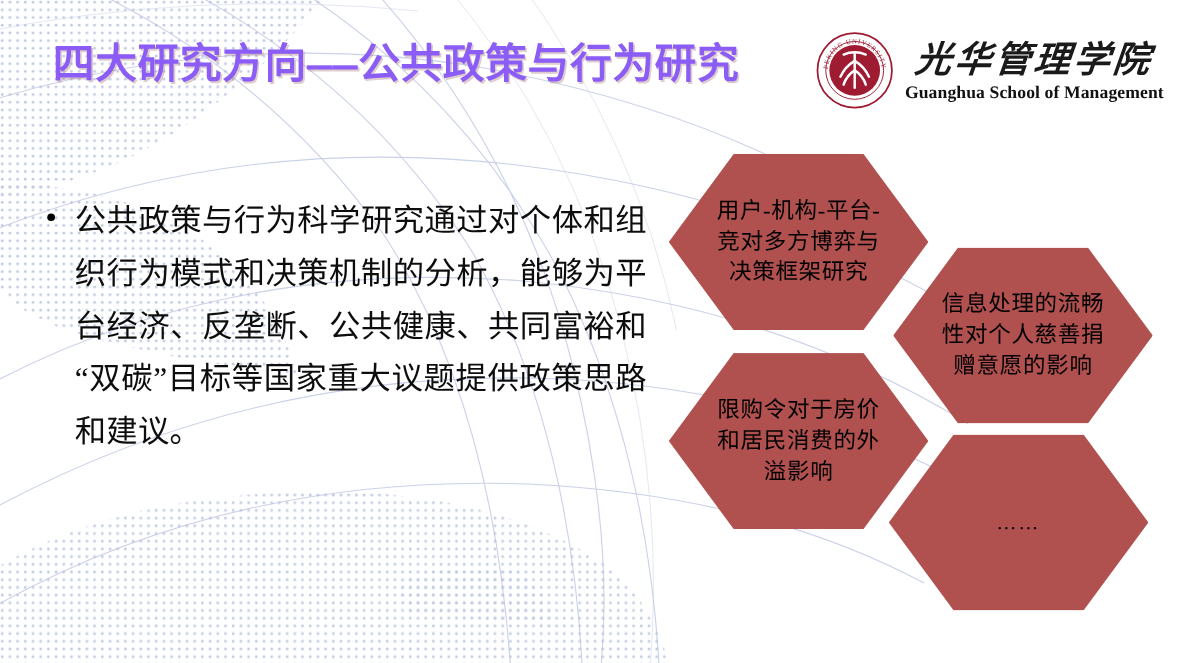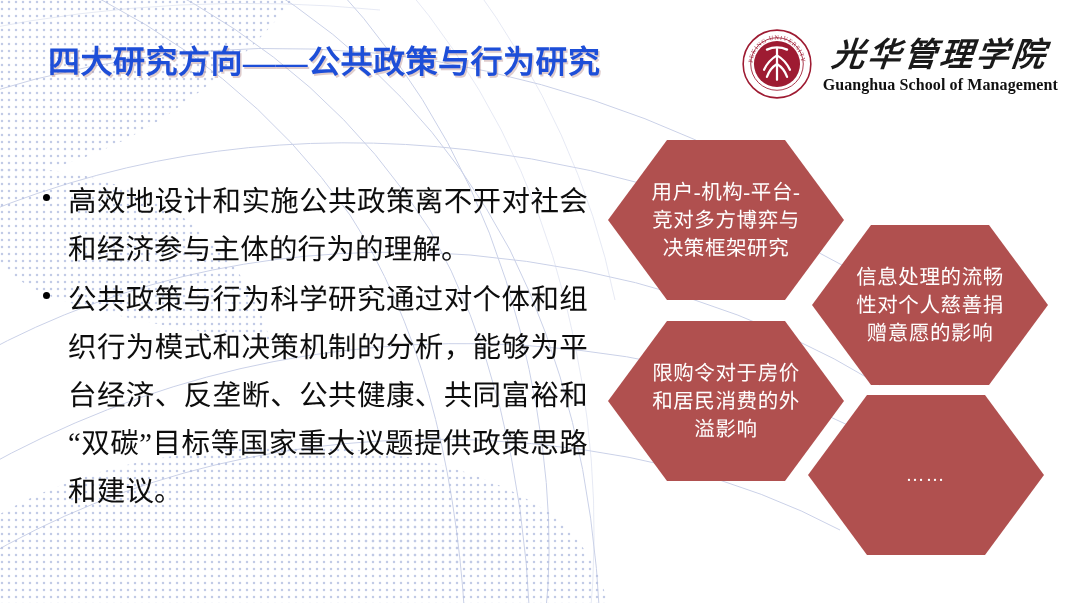--- a/index.html
+++ b/index.html
@@ -30,25 +30,25 @@
 
   
   #title-block {
     position: absolute;
     left: 48px;
     top: 36px;
     width: 620px;
     height: 52px;
   }
   #slide-title {
-    font-family: Liberation Serif, serif;
-    font-size: 32px;
+    font-family: Liberation Mono, monospace;
+    font-size: 38px;
     font-weight: bold;
     letter-spacing: 0.5px;
-    color: #1d4ed8;
+    color: #8b5cf6;
     line-height: 52px;
     white-space: nowrap;
     text-shadow: 1.5px 1.5px 0 rgba(170,120,120,0.38);
   }
 
   
   #logo-block {
     position: absolute;
     right: 22px;
     top: 28px;
@@ -130,21 +130,21 @@
     display: flex;
     align-items: center;
     justify-content: center;
   }
   .hex-label {
     display: block;
     width: 150px;
     font-family: "Liberation Serif", "DejaVu Serif", serif;
     font-size: 20.5px;
     line-height: 28px;
-    color: #ffffff;
+    color: #000000;
     text-align: center;
     letter-spacing: 0.6px;
   }
   .hex-label.ellipsis {
     font-size: 18px;
     letter-spacing: 2px;
   }
   #hex-1 { left: 8px;   top: 10px;  }
   #hex-2 { left: 212px; top: 95px;  }
   #hex-3 { left: 8px;   top: 180px; margin-top: 11px; }
@@ -230,24 +230,20 @@
     </svg>
     <div id="logo-wordmark">
       <div id="logo-cn">光华管理学院</div>
       <div id="logo-en">Guanghua School of Management</div>
     </div>
   </div>
 
   <ul id="body-list">
     <li class="bullet-row">
       <span class="bullet-dot"></span>
-      <span class="bullet-text">高效地设计和实施公共政策离不开对社会和经济参与主体的行为的理解。</span>
-    </li>
-    <li class="bullet-row">
-      <span class="bullet-dot"></span>
       <span class="bullet-text">公共政策与行为科学研究通过对个体和组织行为模式和决策机制的分析，能够为平台经济、反垄断、公共健康、共同富裕和“双碳”目标等国家重大议题提供政策思路和建议。</span>
     </li>
   </ul>
 
   <div id="hex-cluster">
     <div class="hex" id="hex-1">
       <span class="hex-label">用户-机构-平台-竞对多方博弈与决策框架研究</span>
     </div>
     <div class="hex" id="hex-2">
       <span class="hex-label">信息处理的流畅性对个人慈善捐赠意愿的影响</span>

